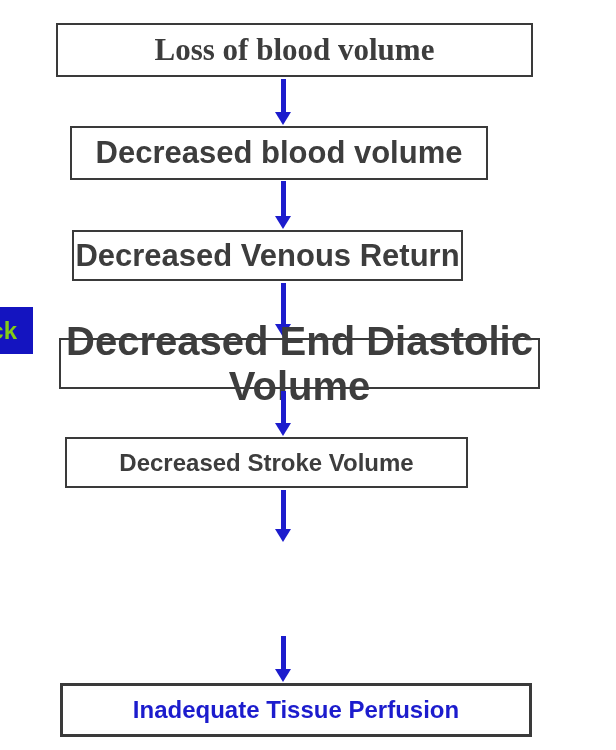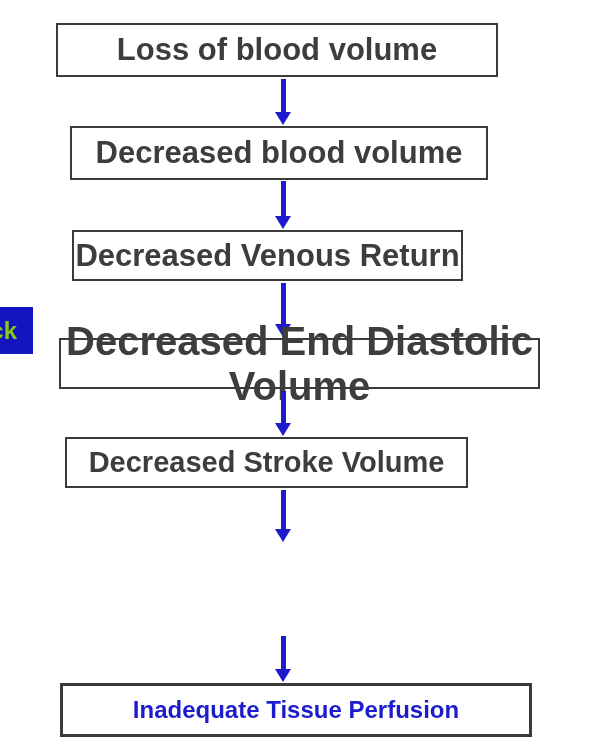--- a/index.html
+++ b/index.html
@@ -13,25 +13,25 @@
     position:relative;width:616px;height:750px;background:#ffffff;overflow:hidden;
     font-family:"Liberation Sans",sans-serif;
   }
   .box{
     position:absolute;box-sizing:border-box;background:#ffffff;
     border:2px solid var(--border);
     display:flex;align-items:center;justify-content:center;
     font-weight:bold;color:var(--gray-text);text-align:center;
     letter-spacing:0px;
   }
-  .b1{left:56px;top:23px;width:442px;height:54px;font-size:31px;}
+  .b1{left:56px;top:23px;width:477px;height:54px;font-size:31px;font-family:Liberation Serif, serif;}
   .b2{left:70px;top:126px;width:418px;height:54px;font-size:31px;}
   .b3{left:72px;top:230px;width:391px;height:51px;font-size:31px;}
   .b4{left:59px;top:338px;width:481px;height:51px;font-size:40px;}
-  .b5{left:65px;top:437px;width:403px;height:51px;font-size:29px;}
+  .b5{left:65px;top:437px;width:403px;height:51px;font-size:24px;}
   .b6{
     left:30px;top:543px;width:510px;height:91px;font-size:32px;
     color:var(--blue);border-width:3px;line-height:41px;white-space:pre-line;
   }
   .b7{left:60px;top:683px;width:472px;height:54px;font-size:24px;color:var(--blue);border-width:3px;}
 
   .arrow-shaft{position:absolute;left:281px;width:5px;background:var(--blue);}
   .arrow-head{
     position:absolute;left:275px;width:0;height:0;
     border-left:8px solid transparent;border-right:8px solid transparent;

